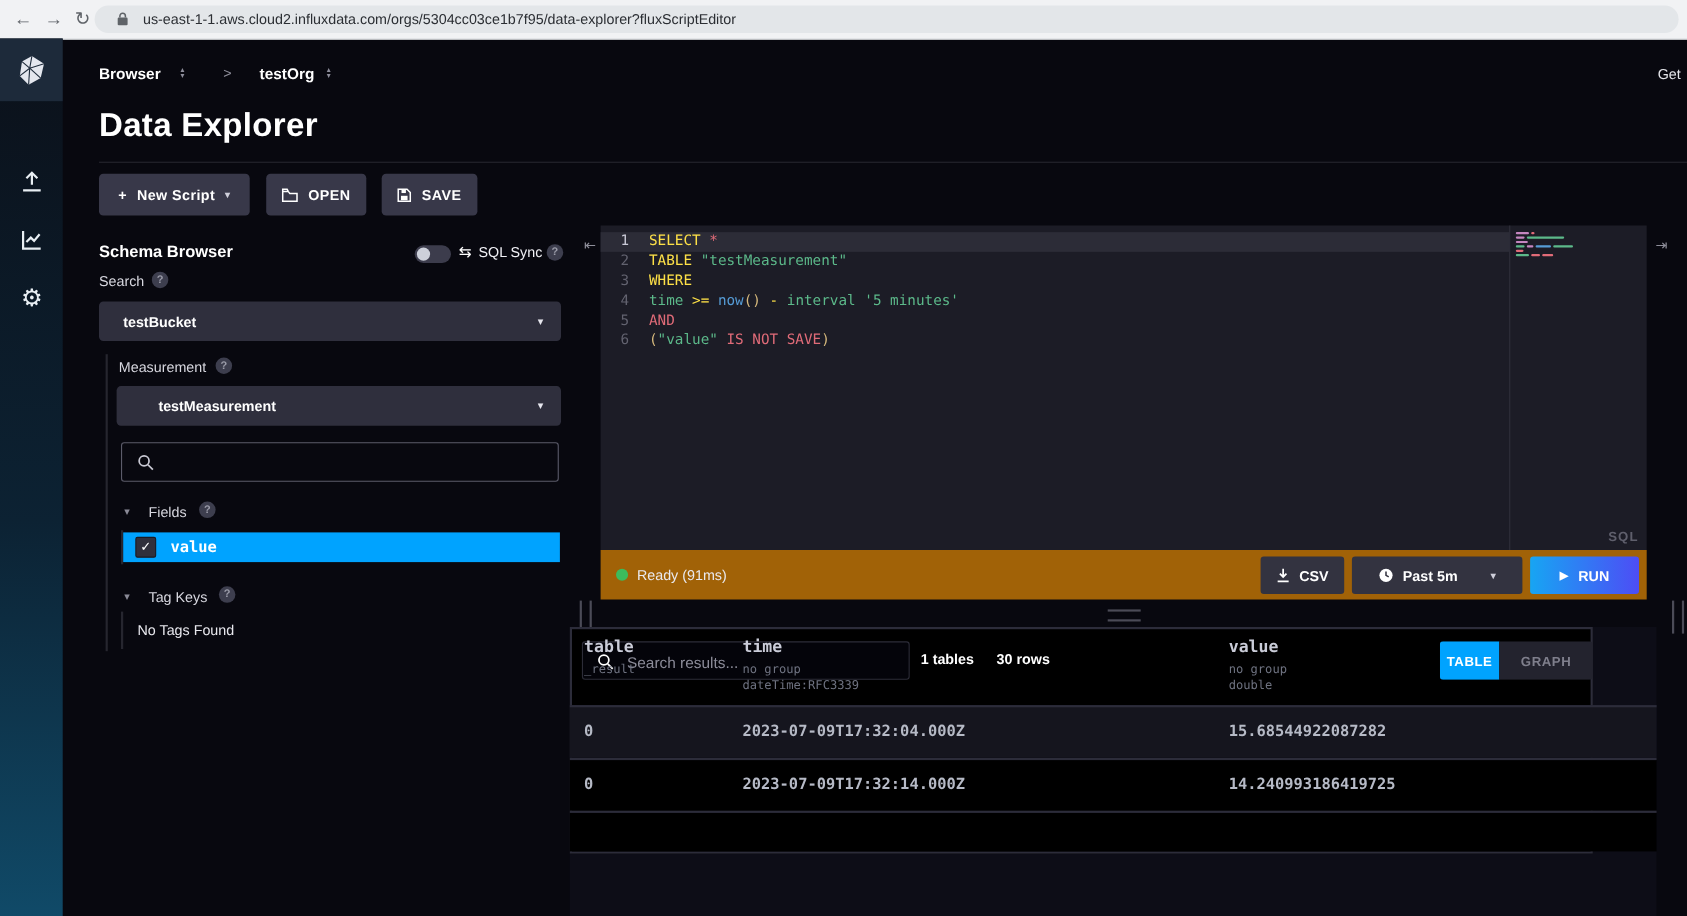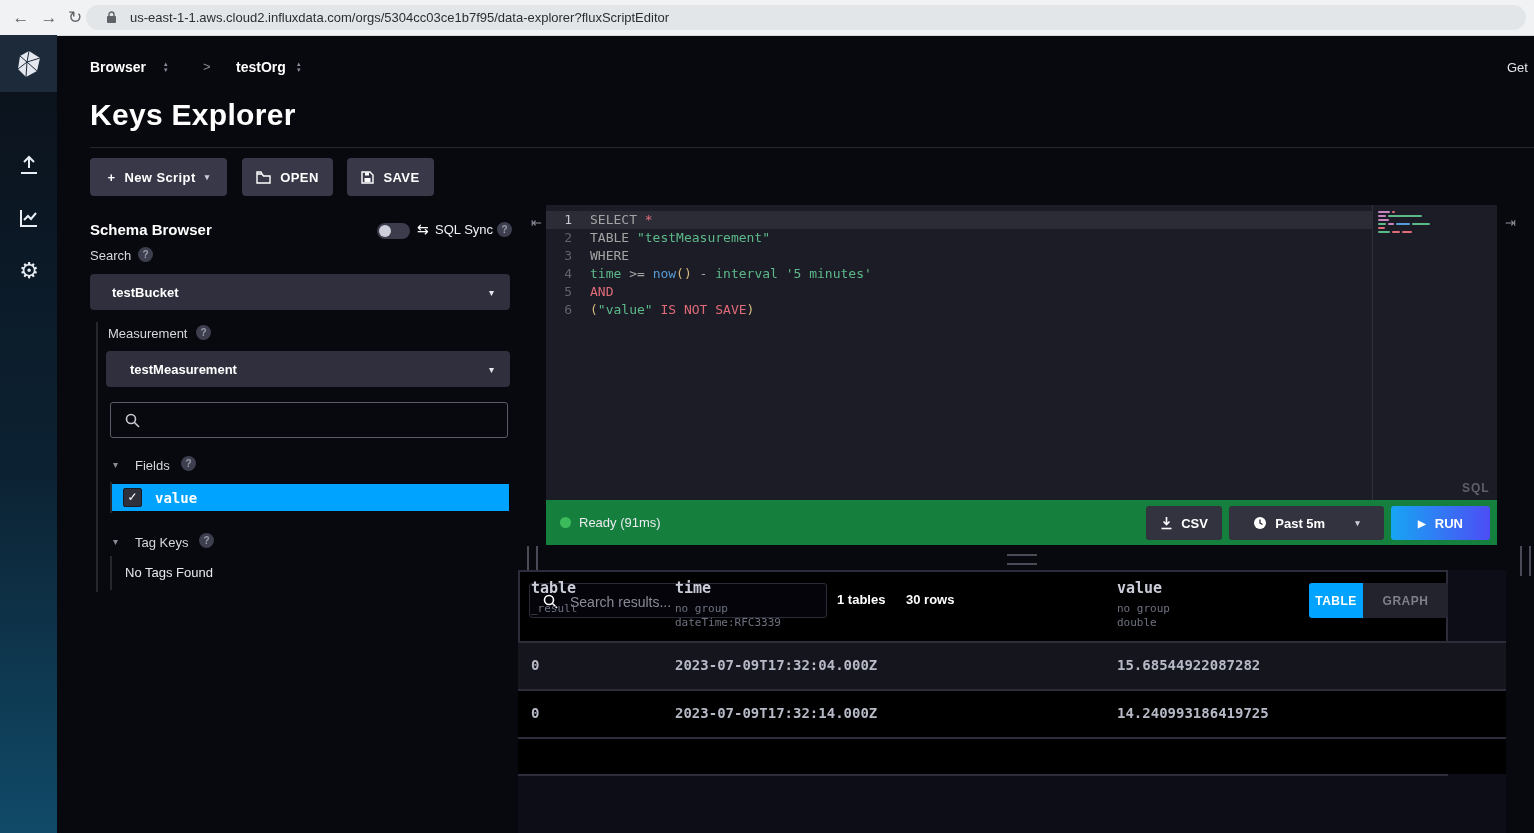--- a/index.html
+++ b/index.html
@@ -60,31 +60,31 @@
   #no-tags{left:125px;top:565px;font-size:13px;color:#e8e8ee;}
 
   
   #editor{left:546px;top:205px;width:951px;height:295px;background:#1c1c26;}
   #editor-lines{position:absolute;left:0;top:6px;width:826px;}
   .code-line{display:flex;height:18px;line-height:18px;white-space:pre;
      font-family:"DejaVu Sans Mono",monospace;font-size:13px;}
   .code-line.active{background:#2c2c37;}
   .gut-num{width:26px;text-align:right;padding-right:18px;color:#62626f;flex:none;}
   .code-line.active .gut-num{color:#c9c9d6;}
-  .tok-kw{color:#a3a3a3}.tok-red{color:#e06b78}.tok-str{color:#5cb98a}
+  .tok-kw{color:#fde047}.tok-red{color:#e06b78}.tok-str{color:#5cb98a}
   .tok-fn{color:#569cd6}.tok-par{color:#d7ba7d}.tok-pl{color:#cfcfd8}
   #editor-scroll-line{left:826px;top:0;width:1px;height:295px;background:#30303b;}
   #minimap{left:832px;top:6px;width:60px;}
   .mm-row{height:2px;margin-bottom:2px;display:flex;gap:2px;}
   .mm{height:2px;border-radius:1px;}
   #sql-label{left:916px;top:276px;color:#5f5f6c;font-size:12px;font-weight:bold;letter-spacing:1px;}
   .pane-collapse{color:#8f8f9b;font-size:13px;cursor:pointer;}
 
   
-  #status-bar{left:546px;top:500px;width:951px;height:45px;background:#15803d;}
+  #status-bar{left:546px;top:500px;width:951px;height:45px;background:#a16207;}
   #status-dot{left:14px;top:17px;width:11px;height:11px;border-radius:50%;}
   #status-text{left:33px;top:15px;font-size:13px;color:#eaeaf0;}
   .sbtn{top:6px;height:34px;background:#333340;border-radius:3px;color:#fff;font-size:13px;font-weight:bold;
         display:flex;align-items:center;justify-content:center;gap:8px;cursor:pointer;}
   #run-btn{left:845px;top:6px;width:99px;height:34px;border-radius:3px;color:#fff;font-size:13px;font-weight:bold;
         display:flex;align-items:center;justify-content:center;gap:9px;cursor:pointer;}
 
   
   .vhandle{width:7px;height:30px;border-left:2px solid #4b4b57;border-right:2px solid #4b4b57;cursor:col-resize;}
   .hhandle{width:30px;height:7px;border-top:2px solid #4b4b57;border-bottom:2px solid #4b4b57;cursor:row-resize;}
@@ -163,21 +163,21 @@
       <span>▾</span>
     </div>
   <div id="crumb-sep" class="abs">&gt;</div>
   <div class="abs crumb" style="left:236px">testOrg</div>
   <div class="abs sorter" style="left:297px">
       <span>▴</span>
       <span>▾</span>
     </div>
   <div id="get-text" class="abs">Get</div>
 
-  <div id="page-title" class="abs">Keys Explorer</div>
+  <div id="page-title" class="abs">Data Explorer</div>
   <div id="title-divider" class="abs"></div>
 
   <div class="abs tbtn" style="left:90px;width:137px">
     <span>+</span>
     <span>New Script</span>
     <span class="caret">▾</span>
   </div>
   <div class="abs tbtn" style="left:242px;width:91px">
     <svg width="15" height="13" viewBox="0 0 15 13">
       <path d="M1 3h5l1.5 2H14v7H1z M1 3V1h4l1 2" fill="none" stroke="#fff" stroke-width="1.4"></path>
@@ -205,21 +205,21 @@
   <div class="abs help-dot" style="left:138px;top:247px">?</div>
   <div class="abs dd" style="left:90px;top:274px;width:420px;height:36px">
     <span class="dd-text" style="margin-left:22px">testBucket</span>
     <span class="dd-caret">▾</span>
   </div>
 
   <div class="abs vline" style="left:96px;top:322px;height:270px"></div>
   <div class="abs field-label" style="left:108px;top:326px">Measurement</div>
   <div class="abs help-dot" style="left:196px;top:325px">?</div>
   <div class="abs dd" style="left:106px;top:351px;width:404px;height:36px">
-    <span class="dd-text" style="margin-left:24px">testMeasurement</span>
+    <span class="dd-text" style="margin-left:38px">testMeasurement</span>
     <span class="dd-caret">▾</span>
   </div>
 
   <div id="schema-search" class="abs">
     <svg class="abs" style="left:14px;top:10px" width="15" height="15" viewBox="0 0 15 15">
       <circle cx="6" cy="6" r="4.5" fill="none" stroke="#c9c9d4" stroke-width="1.6"></circle>
         <path d="M9.5 9.5L14 14" stroke="#c9c9d4" stroke-width="1.6"></path>
     </svg>
   </div>
 

